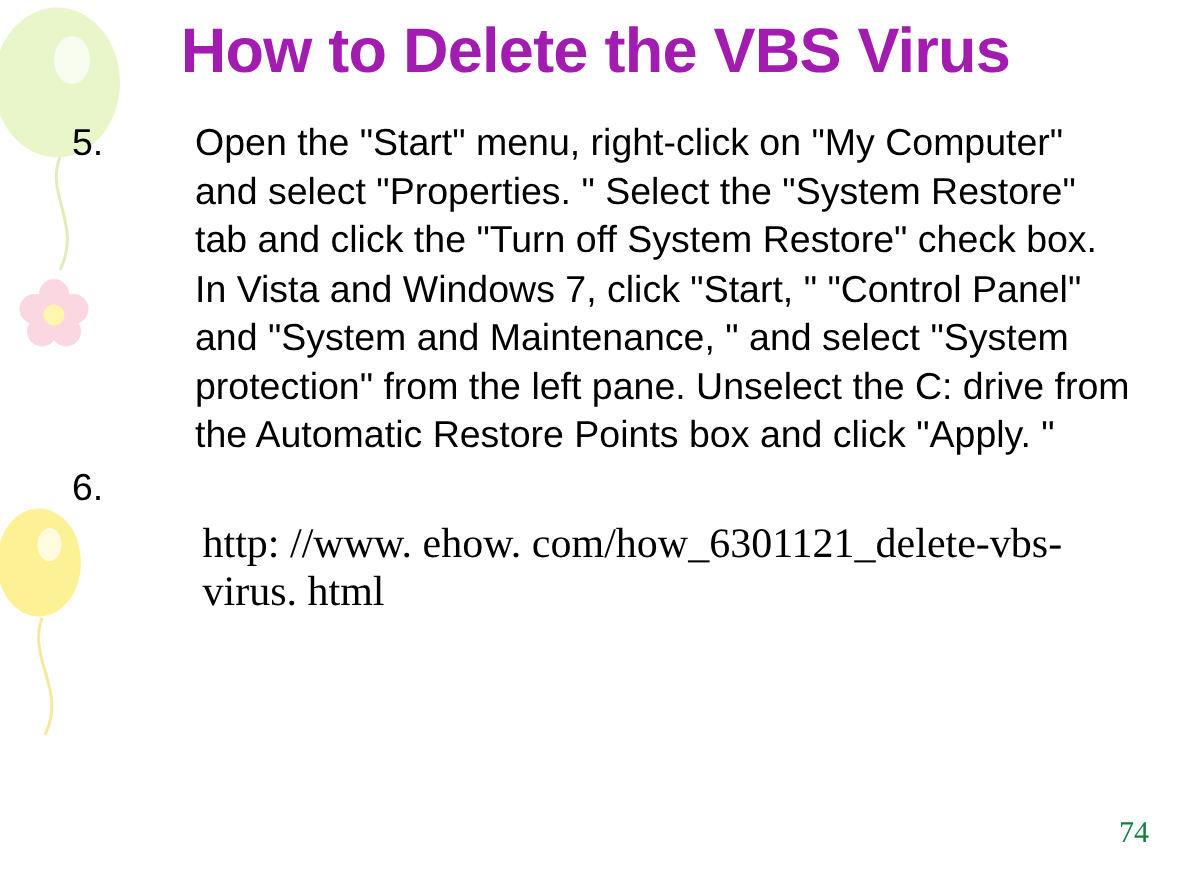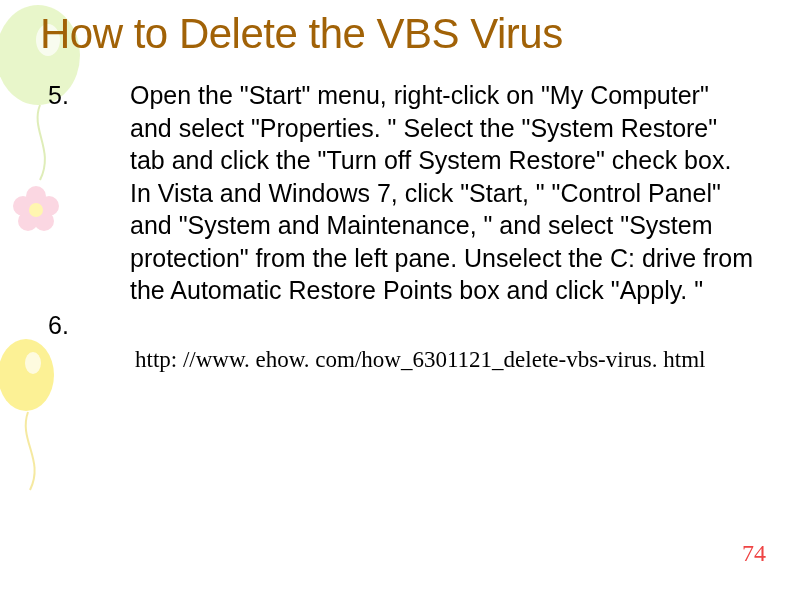--- a/index.html
+++ b/index.html
@@ -17,23 +17,23 @@
     z-index: 0;
     pointer-events: none;
   }
   .content {
     position: relative;
     z-index: 1;
     padding: 10px 40px 0 40px;
   }
   .title {
     font-size: 42px;
-    font-weight: normal;
-    text-align: left;
-    color: #a16207;
+    font-weight: bold;
+    text-align: center;
+    color: #a21caf;
     line-height: 1.12;
     margin-bottom: 22px;
     letter-spacing: -0.5px;
   }
   .list-area {
     padding-left: 0;
   }
   .step {
     display: flex;
     align-items: flex-start;
@@ -44,32 +44,32 @@
   }
   .step-num {
     min-width: 90px;
     padding-left: 8px;
   }
   .step-body {
     flex: 1;
   }
   .source {
     font-family: "Times New Roman", Times, serif;
-    font-size: 23px;
+    font-size: 28px;
     color: #000;
     margin-left: 95px;
     margin-top: 6px;
   }
   .page-num {
     position: absolute;
     right: 28px;
     bottom: 28px;
     font-family: "Times New Roman", Times, serif;
-    font-size: 24px;
-    color: #ef4444;
+    font-size: 20px;
+    color: #15803d;
     z-index: 2;
   }
 </style>
 </head>
 <body>
 
 <svg class="bg-decoration" width="794" height="595">
 
   <ellipse cx="38" cy="55" rx="42" ry="50" fill="#e6f5c4" opacity="0.9"></ellipse>
   <ellipse cx="48" cy="40" rx="12" ry="16" fill="#ffffff" opacity="0.7"></ellipse>

